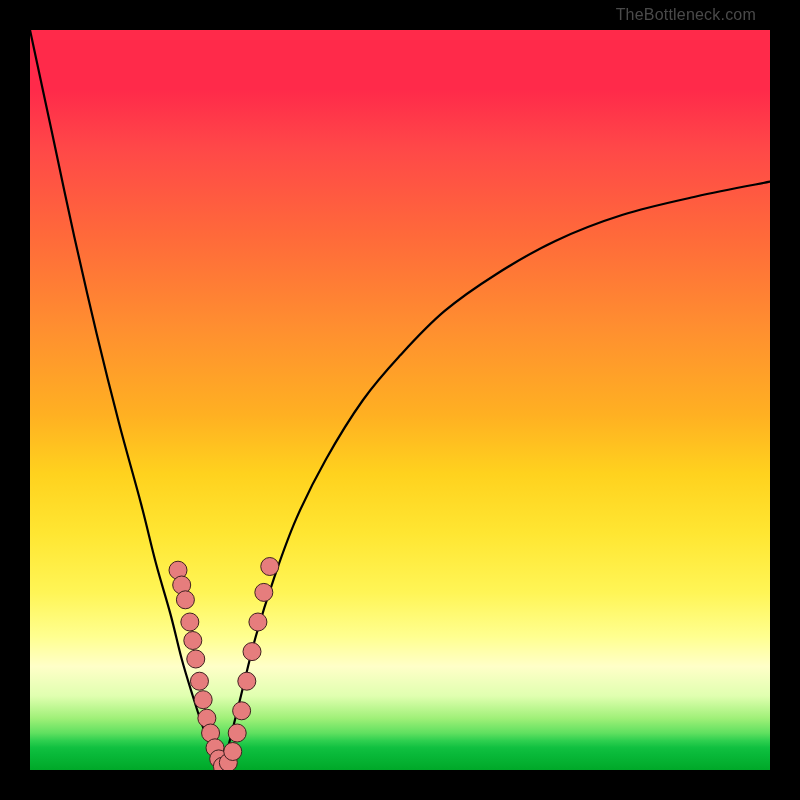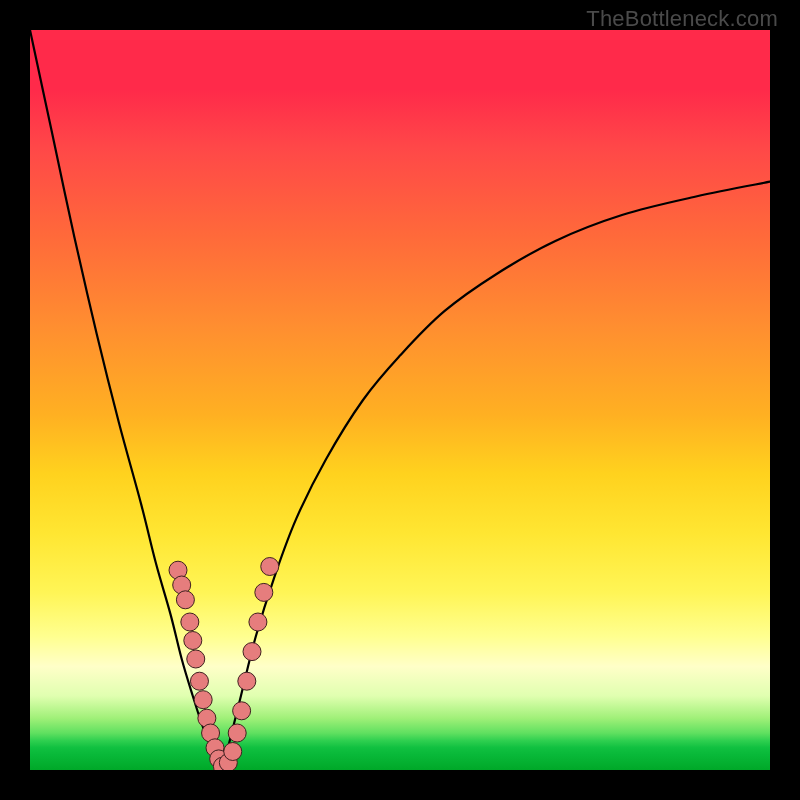--- a/index.html
+++ b/index.html
@@ -43,23 +43,23 @@
       #60e060 95%,
       #30d050 96%,
       #10c040 97%,
       #08b838 98%,
       #00a828 100%
     );
   }
   .attribution {
     position: absolute;
     top: 6px;
-    right: 22px;
+    right: 44px;
     color: #4a4a4a;
-    font-size: 22px;
+    font-size: 16px;
     font-weight: 500;
     letter-spacing: 0.2px;
   }
   svg.curves {
     position: absolute;
     top: 30px;
     left: 30px;
     width: 740px;
     height: 740px;
   }

